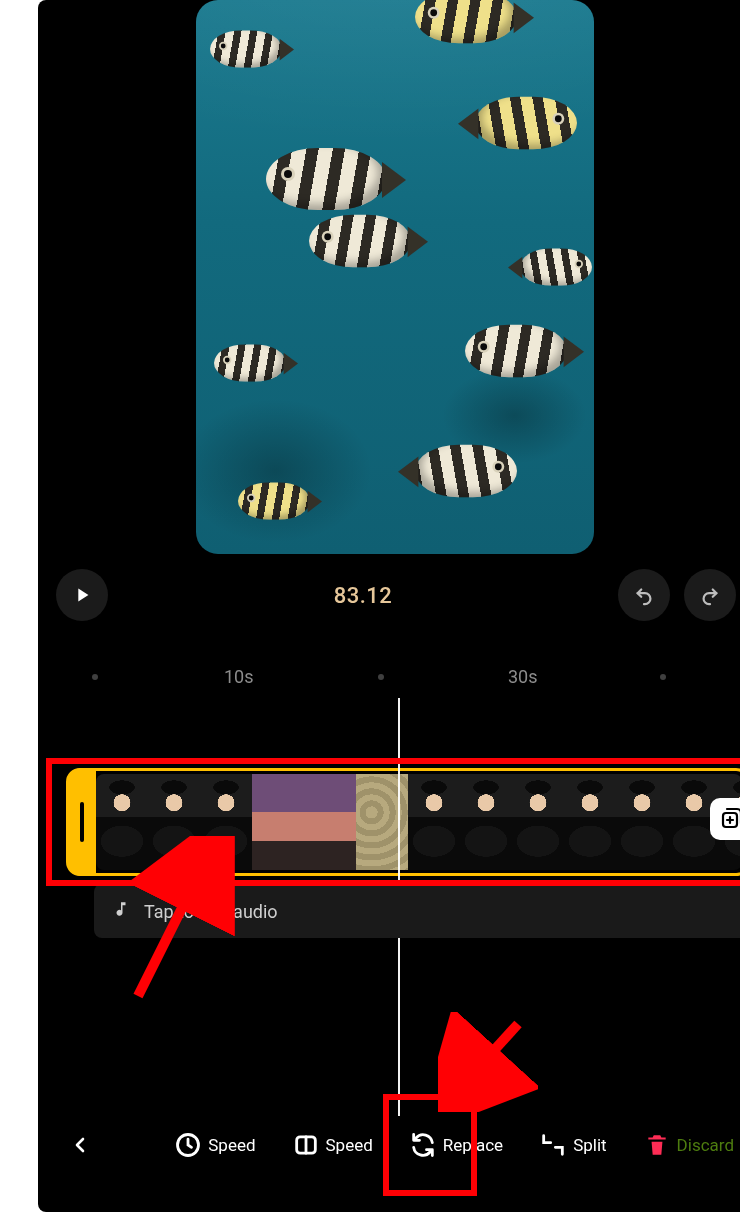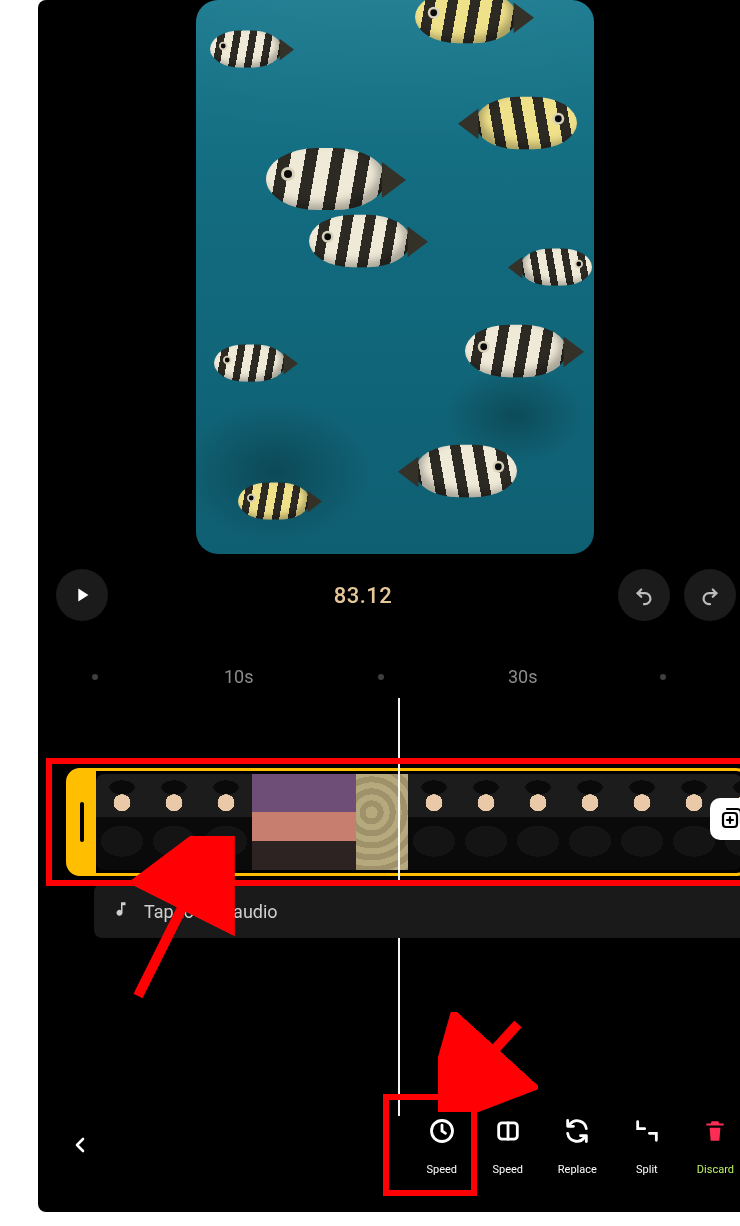--- a/index.html
+++ b/index.html
@@ -78,23 +78,23 @@
   
   .playhead{position:absolute;top:698px;bottom:96px;left:360px;width:2px;background:#fff;opacity:.95}
 
   
   .audio{position:absolute;left:56px;top:884px;right:6px;height:54px;background:#1a1a1a;border-radius:8px;display:flex;align-items:center;gap:14px;padding:0 18px;color:#cfcfcf;font-size:18px}
 
   
   .toolbar{position:absolute;left:0;right:0;bottom:12px;height:110px;display:flex;align-items:center;justify-content:space-between;padding:0 20px}
   .back{width:44px;height:44px;display:flex;align-items:center;justify-content:center}
   .tools{display:flex;gap:34px}
-  .tool{display:flex;flex-direction:column;align-items:center;gap:16px;color:#fff;font-size:11px}
+  .tool{display:flex;flex-direction:row;align-items:center;gap:4px;color:#fff;font-size:17px}
   .tool .icon{width:32px;height:32px;display:flex;align-items:center;justify-content:center}
-  .tool.discard{color:#bef264}
+  .tool.discard{color:#4d7c0f}
 
   
   .anno-box{position:absolute;border:6px solid #ff0004;pointer-events:none}
   .anno-arrow{position:absolute;pointer-events:none}
 </style>
 </head>
 <body>
 
 <div class="device">
   <div class="screen">

